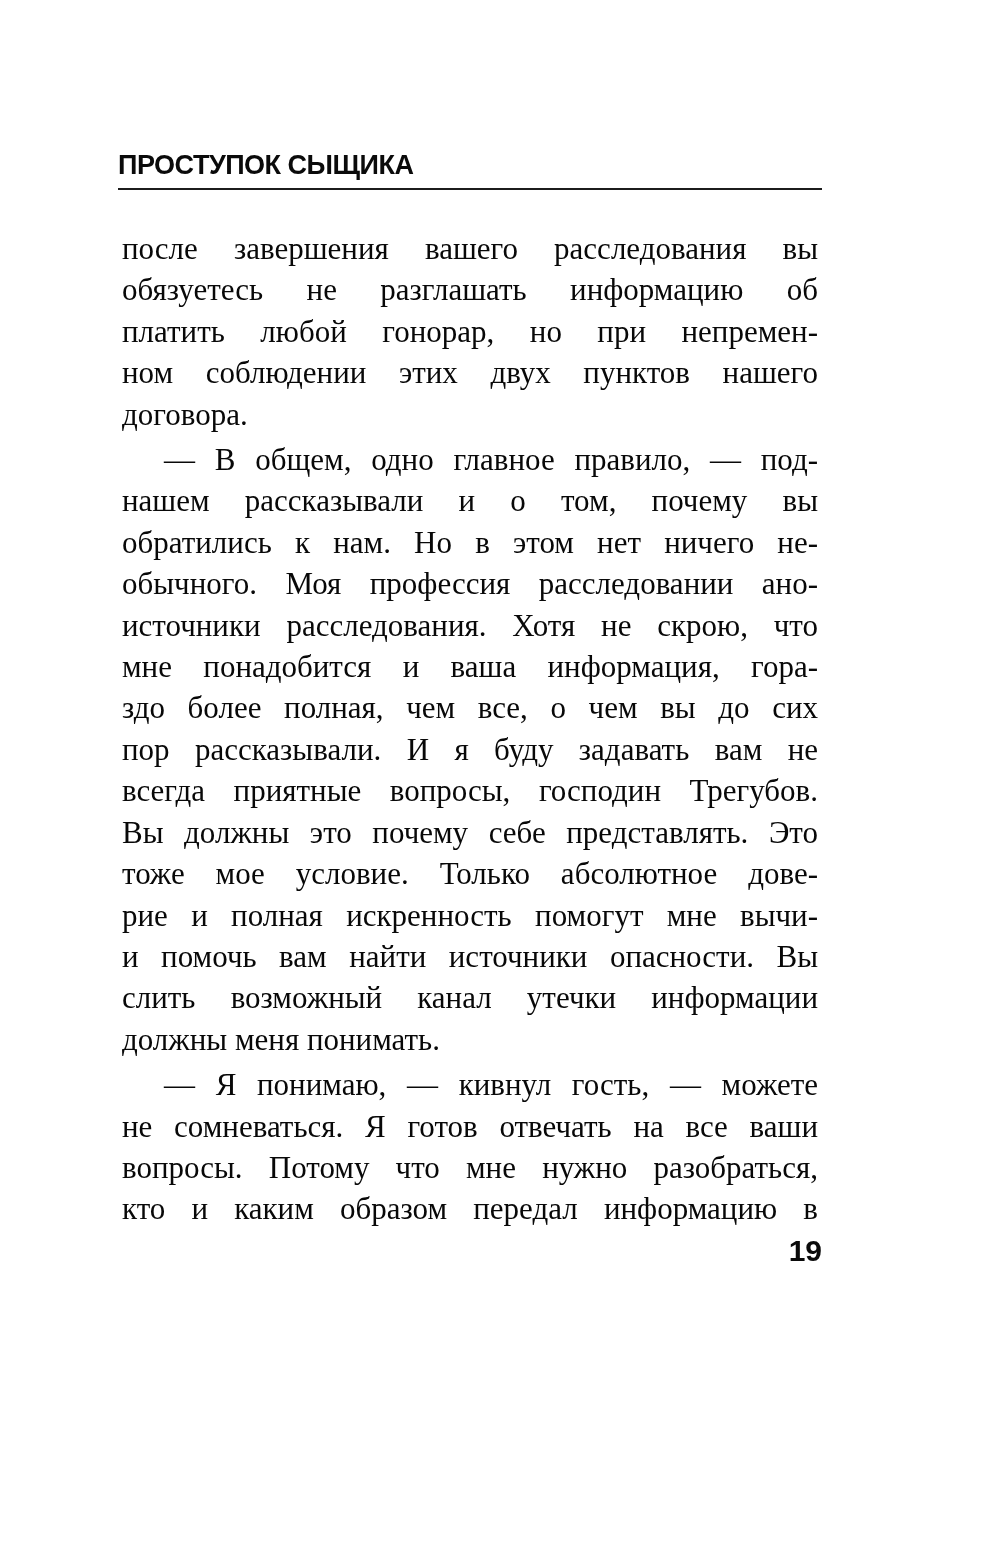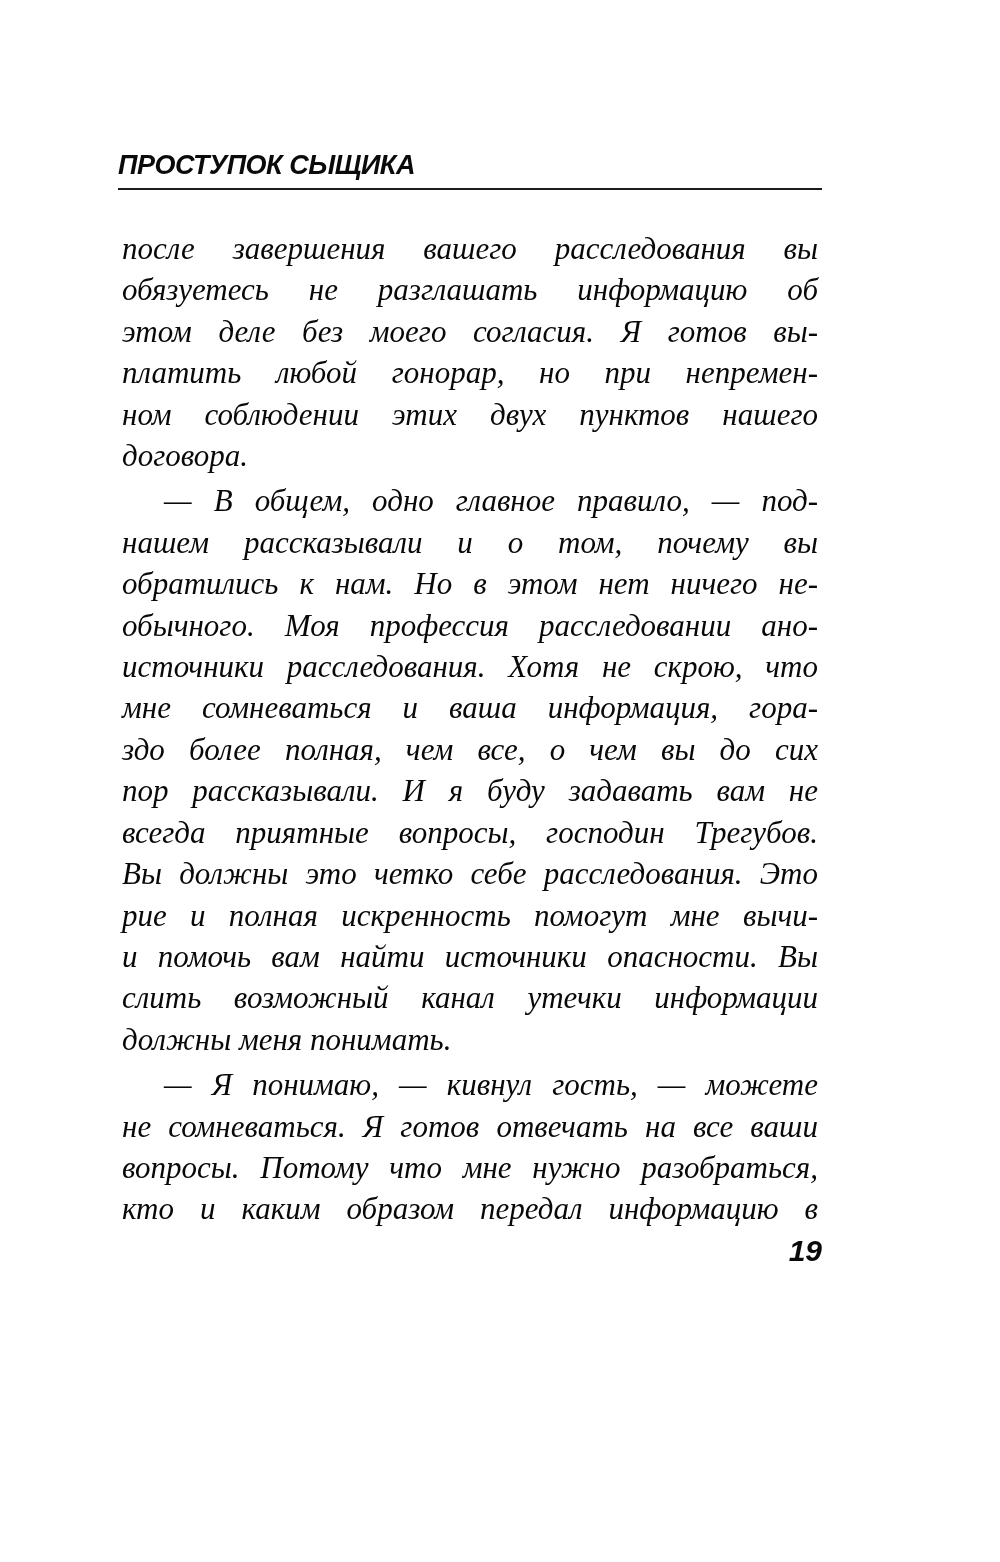--- a/index.html
+++ b/index.html
@@ -6,21 +6,20 @@
     margin: 0;
     padding: 0;
     background: #ffffff;
   }
   .page {
     position: relative;
     width: 913px;
     height: 1562px;
     background: #ffffff;
     overflow: hidden;
-    font-style: italic;
   }
   .content {
     position: absolute;
     left: 118px;
     top: 150px;
     width: 704px;
   }
   .running-head {
     font-family: "Liberation Sans", "DejaVu Sans", sans-serif;
     font-weight: 700;
@@ -71,36 +70,36 @@
 <body>
 
 <div class="page">
   <div class="content">
     <div class="running-head">ПРОСТУПОК СЫЩИКА</div>
     <hr class="head-rule">
     <div class="body-text" id="body-text">
         <div class="paragraph">
           <div class="line">после завершения вашего расследования вы</div>
           <div class="line">обязуетесь не разглашать информацию об</div>
-          <div class="line">этом деле без моего согласия. Я готов вы-</div>
           <div class="line">платить любой гонорар, но при непремен-</div>
           <div class="line">ном соблюдении этих двух пунктов нашего</div>
           <div class="line last">договора.</div>
         </div>
         <div class="paragraph">
           <div class="line indent">— В общем, одно главное правило, — под-</div>
           <div class="line">нашем рассказывали и о том, почему вы</div>
           <div class="line">обратились к нам. Но в этом нет ничего не-</div>
           <div class="line">обычного. Моя профессия расследовании ано-</div>
           <div class="line">источники расследования. Хотя не скрою, что</div>
-          <div class="line">мне сомневаться и ваша информация, гора-</div>
+          <div class="line">мне понадобится и ваша информация, гора-</div>
           <div class="line">здо более полная, чем все, о чем вы до сих</div>
           <div class="line">пор рассказывали. И я буду задавать вам не</div>
           <div class="line">всегда приятные вопросы, господин Трегубов.</div>
-          <div class="line">Вы должны это четко себе расследования. Это</div>
+          <div class="line">Вы должны это почему себе представлять. Это</div>
+          <div class="line">тоже мое условие. Только абсолютное дове-</div>
           <div class="line">рие и полная искренность помогут мне вычи-</div>
           <div class="line">и помочь вам найти источники опасности. Вы</div>
           <div class="line">слить возможный канал утечки информации</div>
           <div class="line last">должны меня понимать.</div>
         </div>
         <div class="paragraph">
           <div class="line indent">— Я понимаю, — кивнул гость, — можете</div>
           <div class="line">не сомневаться. Я готов отвечать на все ваши</div>
           <div class="line">вопросы. Потому что мне нужно разобраться,</div>
           <div class="line">кто и каким образом передал информацию в</div>

